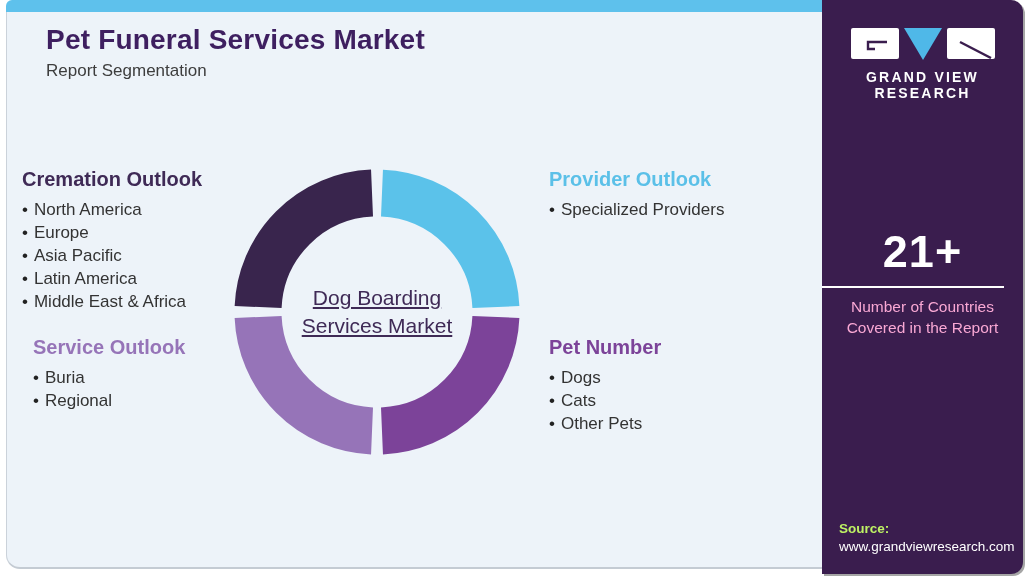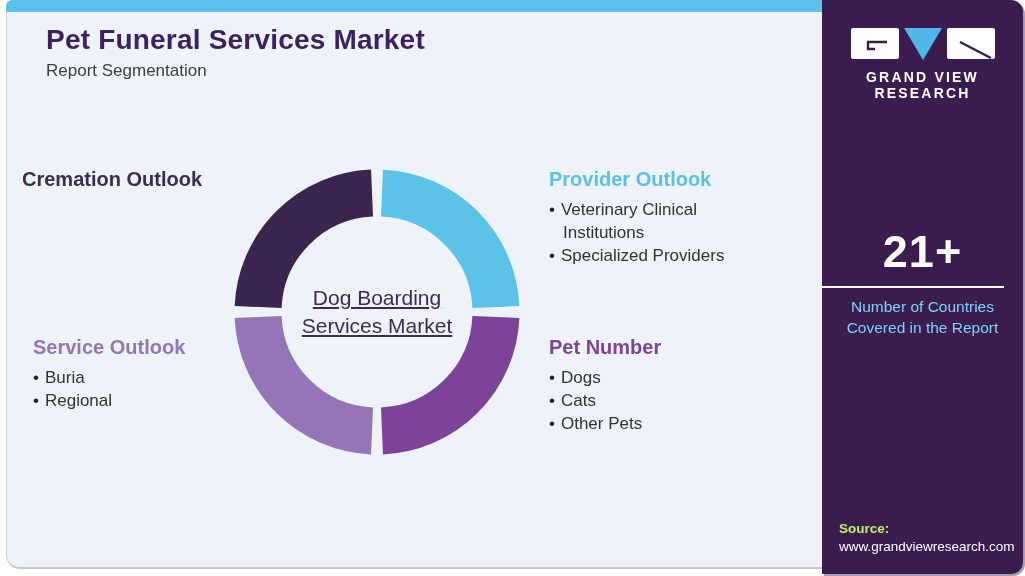--- a/index.html
+++ b/index.html
@@ -36,54 +36,60 @@
   .logo { position:absolute; left:0; top:28px; width:100%; text-align:center; }
   .logo-blocks { display:flex; justify-content:center; align-items:flex-start; gap:5px; height:34px; }
   .logo-block { width:48px; height:31px; background:#ffffff; border-radius:2px; position:relative; }
   .logo-block svg { position:absolute; left:0; top:0; }
   .logo-tri { width:38px; height:34px; }
   .logo-text { margin-top:7px; font-size:14px; font-weight:bold; color:#ffffff; letter-spacing:2.2px; }
 
   .stat { position:absolute; left:0; top:226px; width:100%; text-align:center; }
   .stat-value { font-size:45px; font-weight:bold; color:#ffffff; letter-spacing:1px; }
   .stat-divider { margin-top:8px; width:182px; height:2px; background:#ffffff; }
-  .stat-caption { margin-top:8px; font-size:15.5px; line-height:21px; color:#7dd3fc; text-align:center; }
+  .stat-caption { margin-top:8px; font-size:15.5px; line-height:21px; color:#f9a8d4; text-align:center; }
 
   .source { position:absolute; left:17px; top:521px; }
   .source-label { font-size:13.5px; font-weight:bold; color:#bef264; }
   .source-url { font-size:13.5px; color:#ffffff; margin-top:3px; }
 </style>
 </head>
 <body>
 
 <div class="page">
   <div class="topbar"></div>
   <div class="card"></div>
 
   <div class="header">
     <div class="title">Pet Funeral Services Market</div>
     <div class="subtitle">Report Segmentation</div>
   </div>
 
   <div class="section sec-regional">
     <h3 style="color: rgb(63, 42, 86);">Cremation Outlook</h3>
+    <ul>
+        <li>North America</li>
+        <li>Europe</li>
+        <li>Asia Pacific</li>
+        <li>Latin America</li>
+        <li>Middle East &amp; Africa</li>
+      </ul>
   </div>
 
   <div class="section sec-service">
     <h3 style="color: rgb(150, 116, 184);">Service Outlook</h3>
     <ul>
         <li>Buria</li>
         <li>Regional</li>
       </ul>
   </div>
 
   <div class="section sec-provider">
     <h3 style="color: rgb(91, 192, 232);">Provider Outlook</h3>
     <ul>
-        <li>Veterinary Clinical Institutions</li>
         <li>Specialized Providers</li>
       </ul>
   </div>
 
   <div class="section sec-pet">
     <h3 style="color: rgb(124, 67, 153);">Pet Number</h3>
     <ul>
         <li>Dogs</li>
         <li>Cats</li>
         <li>Other Pets</li>

